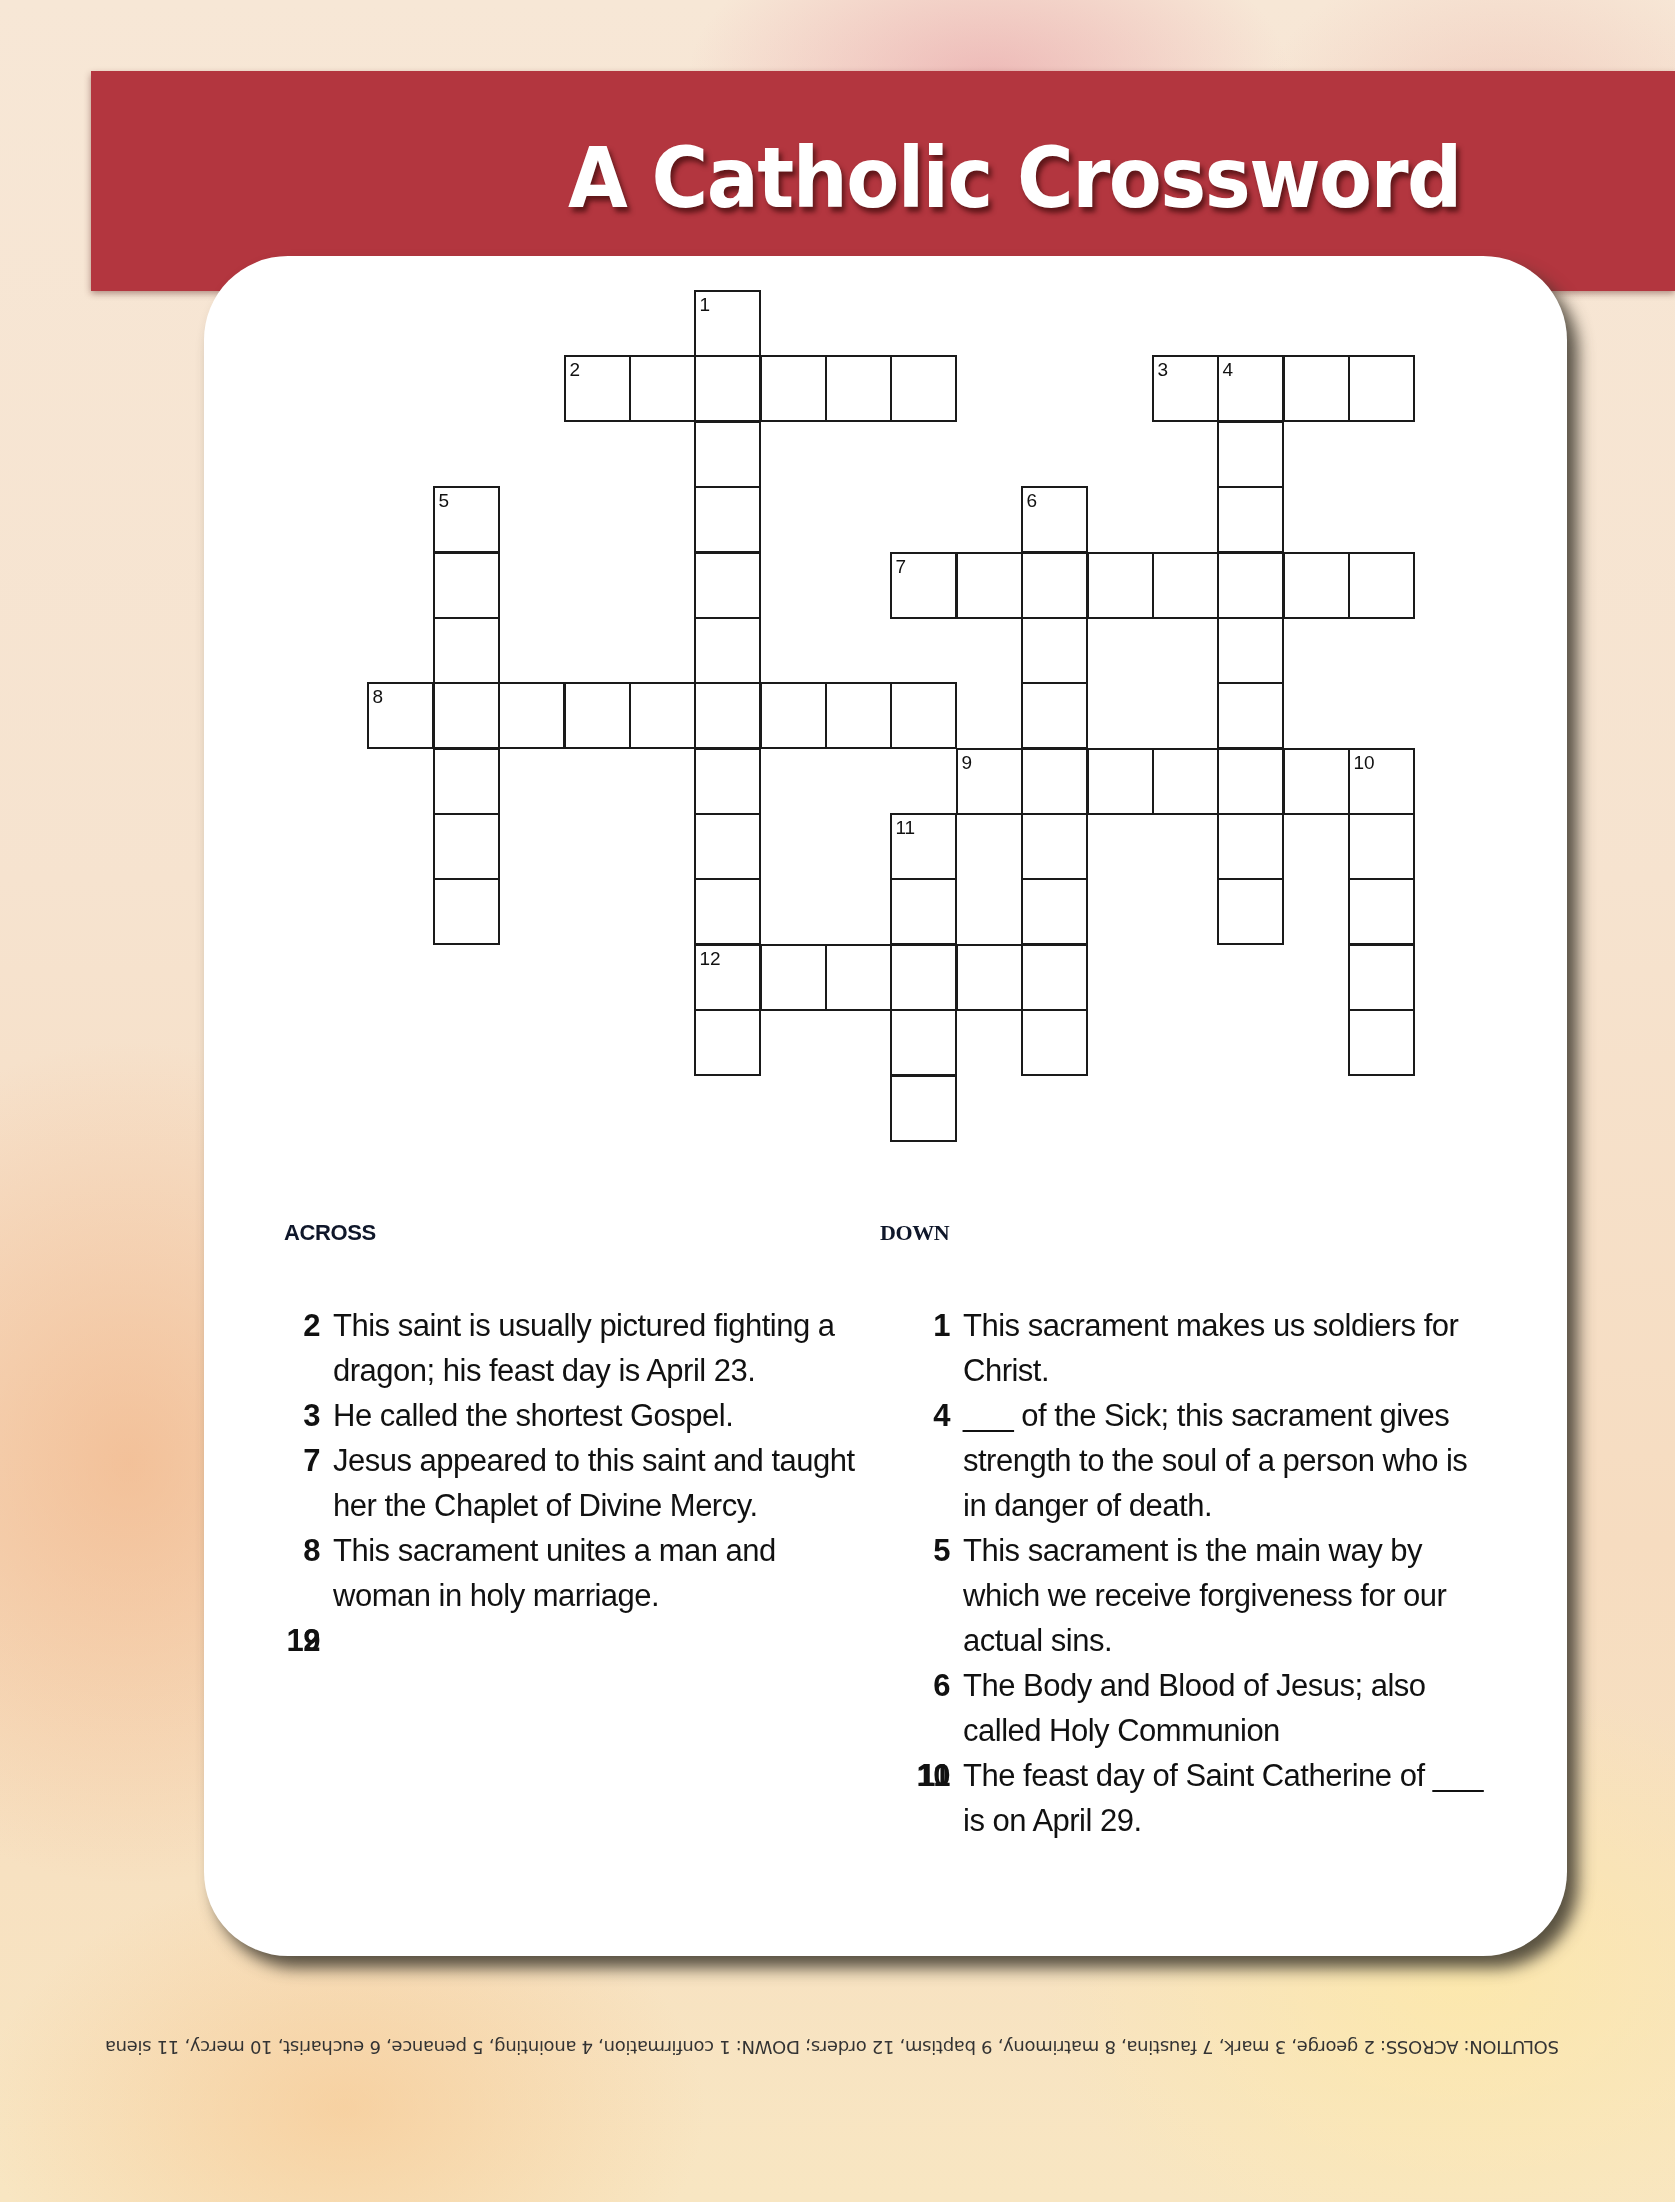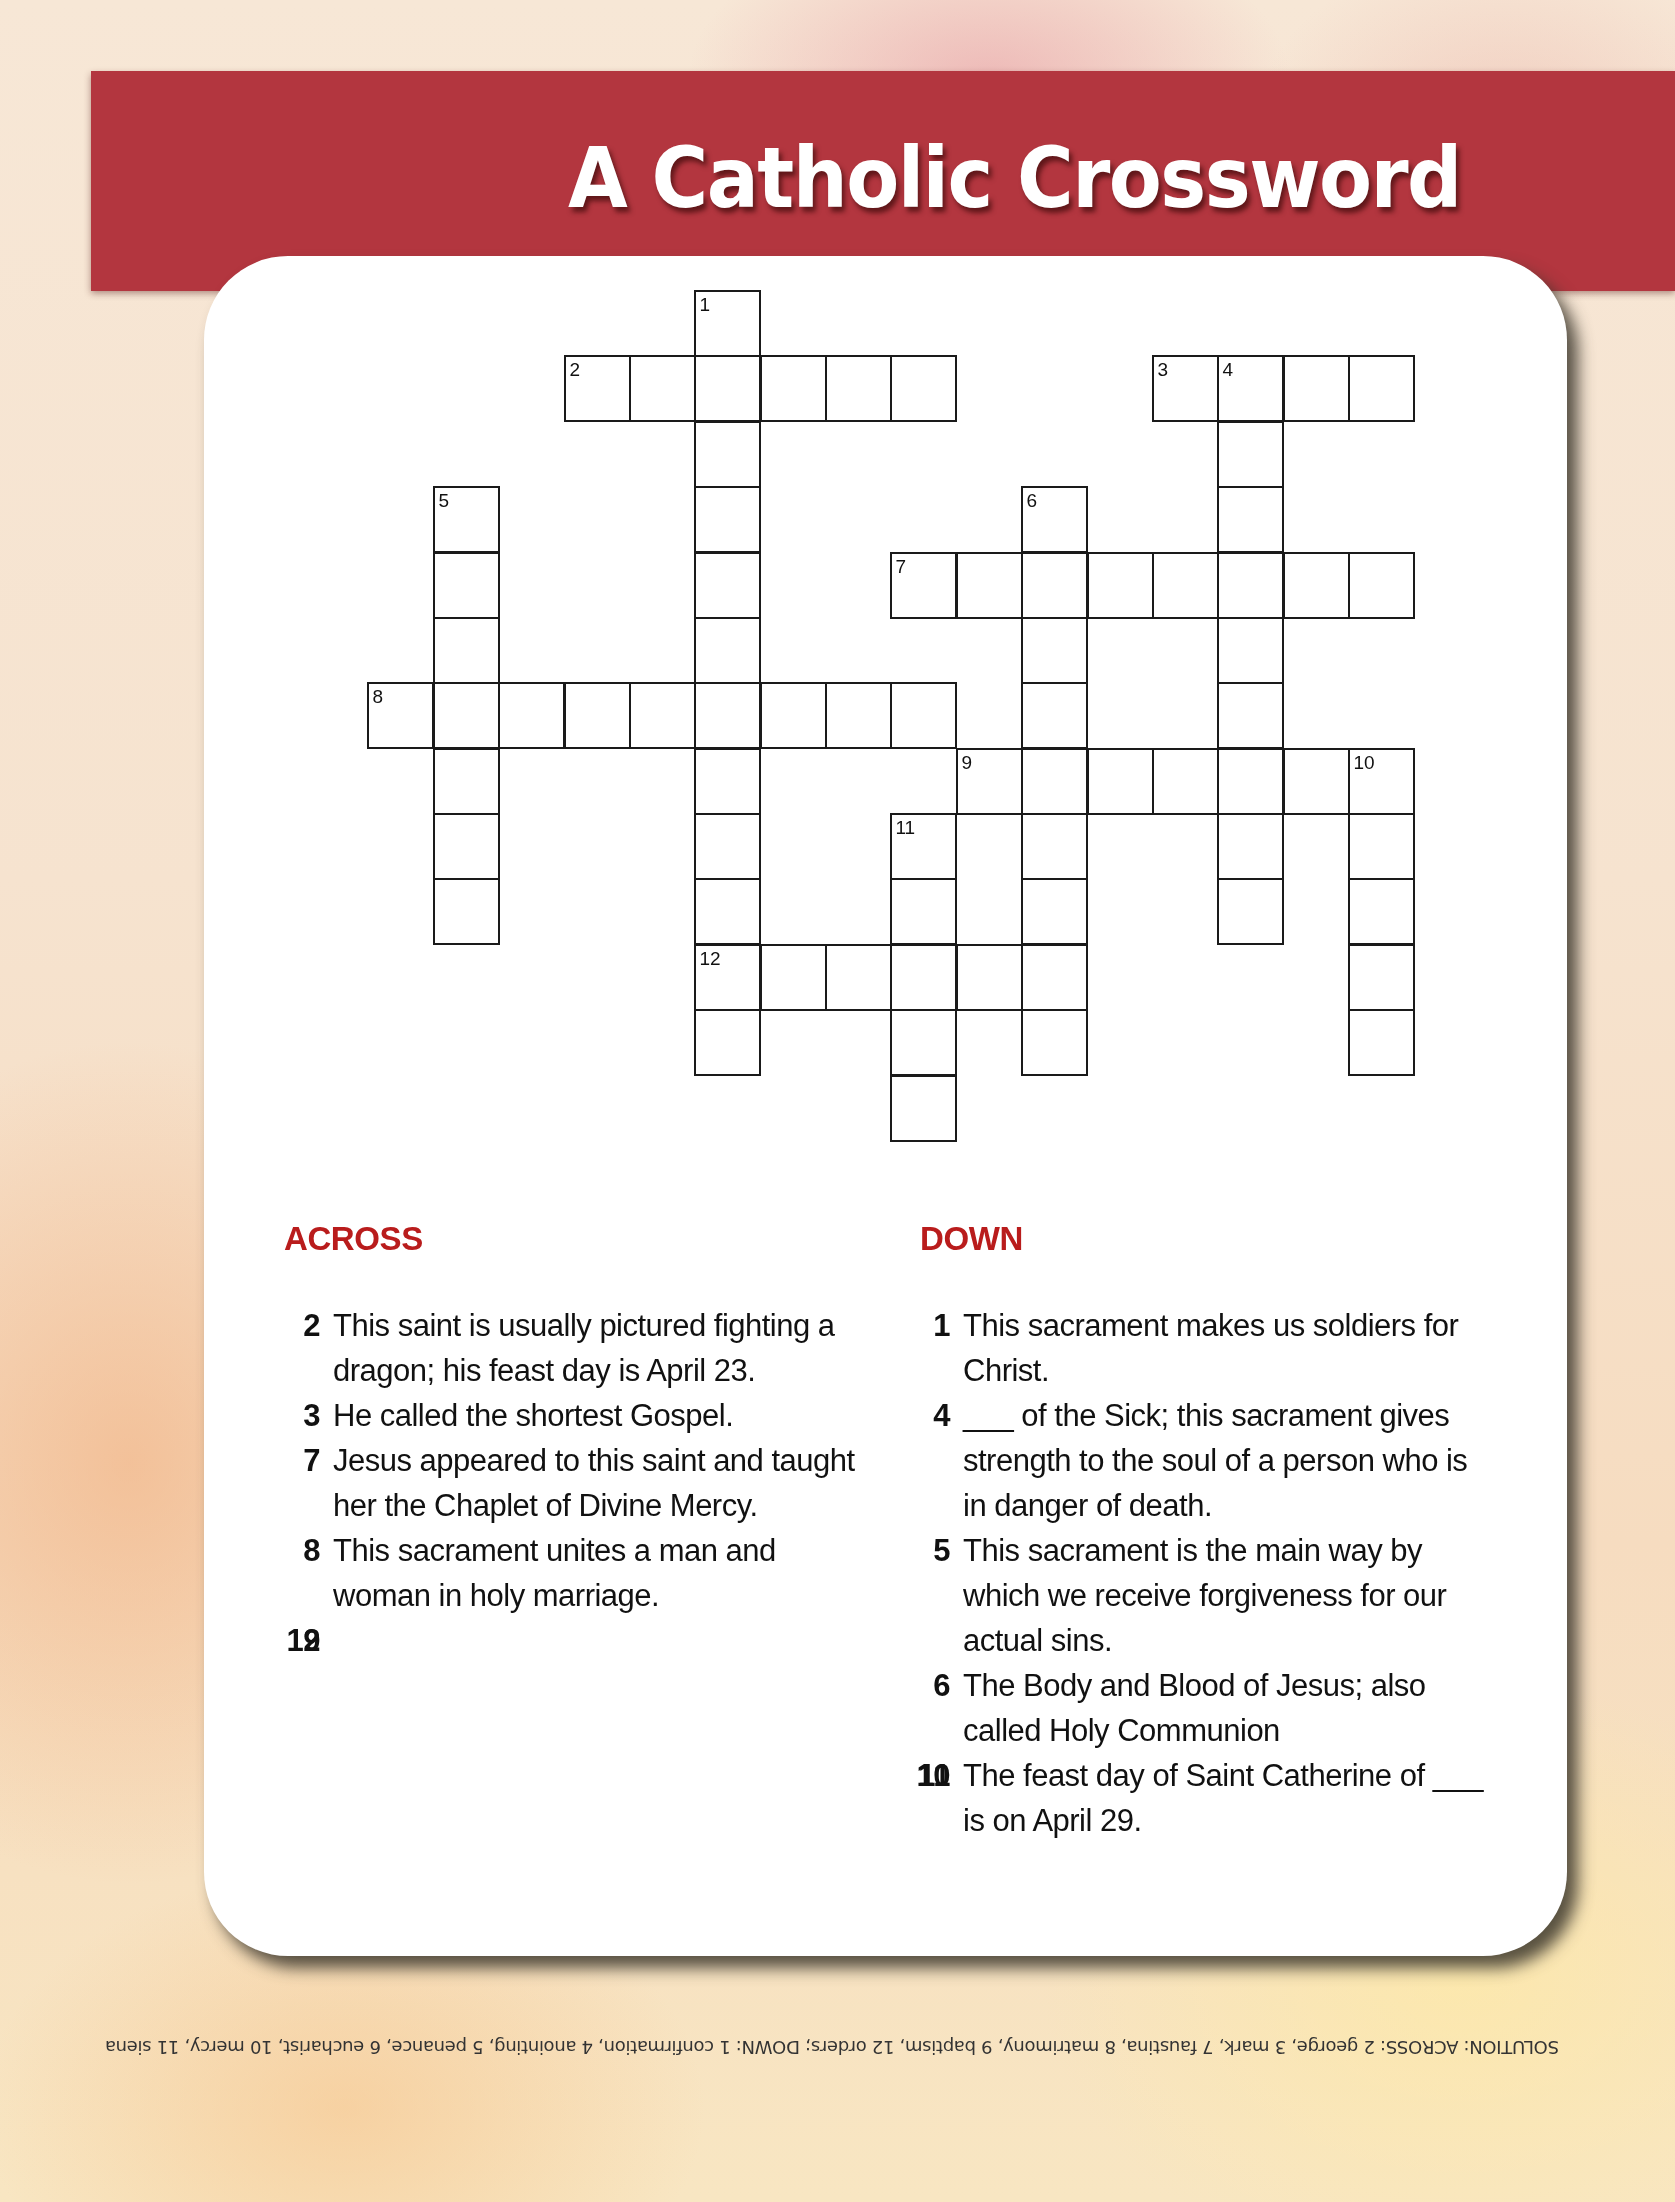--- a/index.html
+++ b/index.html
@@ -34,21 +34,21 @@
   .grid { position:absolute; left:0; top:0; width:1675px; height:1205px; }
   .cell {
     position:absolute; width:65px; height:65px; box-sizing:border-box;
     border:2.2px solid #1a1a1a; background:#fff;
   }
   .cell .num {
     position:absolute; left:3.4px; top:1.7px; font-size:19px; color:#111;
     font-family:"Liberation Sans", sans-serif;
   }
   .clue-head {
-    position:absolute; font-weight:bold; font-size:33px; color:#b91c1c;
+    position:absolute; font-weight:bold; font-size:22px; color:#0f172a;
     letter-spacing:-0.4px;
   }
   .clues { position:absolute; width:559px; }
   .clue { position:relative; padding-left:58px; font-size:31px; line-height:45px; color:#111; letter-spacing:-0.5px; }
   .clue .cnum { position:absolute; left:0; width:45px; text-align:right; font-weight:bold; }
   .solution {
     position:absolute; left:206px; top:2037px; width:1353px;
     font-size:18px; color:#333; white-space:nowrap;
     transform:rotate(180deg); text-align:left;
     font-family:"DejaVu Sans", sans-serif; letter-spacing:-0.3px;
@@ -167,21 +167,21 @@
 <div class="clue-head" style="left:284px; top:1220px;">ACROSS</div>
 <div class="clues" id="across-list" style="left:275px; top:1303px; width:585px;">
     <div class="clue"><span class="cnum">2</span><span>This saint is usually pictured fighting a dragon; his feast day is April 23.</span></div>
     <div class="clue"><span class="cnum">3</span><span>He called the shortest Gospel.</span></div>
     <div class="clue"><span class="cnum">7</span><span>Jesus appeared to this saint and taught her the Chaplet of Divine Mercy.</span></div>
     <div class="clue"><span class="cnum">8</span><span>This sacrament unites a man and woman in holy marriage.</span></div>
     <div class="clue"><span class="cnum">9</span></div>
     <div class="clue"><span class="cnum">12</span></div>
   </div>
 
-<div class="clue-head" style="left:920px; top:1220px;">DOWN</div>
+<div class="clue-head" style="left:880px; top:1220px;font-family:Liberation Serif, serif;">DOWN</div>
 <div class="clues" id="down-list" style="left:905px; top:1303px; width:585px;">
     <div class="clue"><span class="cnum">1</span><span>This sacrament makes us soldiers for Christ.</span></div>
     <div class="clue"><span class="cnum">4</span><span>___ of the Sick; this sacrament gives strength to the soul of a person who is in danger of death.</span></div>
     <div class="clue"><span class="cnum">5</span><span>This sacrament is the main way by which we receive forgiveness for our actual sins.</span></div>
     <div class="clue"><span class="cnum">6</span><span>The Body and Blood of Jesus; also called Holy Communion</span></div>
     <div class="clue"><span class="cnum">10</span></div>
     <div class="clue"><span class="cnum">11</span><span>The feast day of Saint Catherine of ___ is on April 29.</span></div>
   </div>
 
 <div class="solution">SOLUTION:  ACROSS:  2 george, 3 mark, 7 faustina, 8 matrimony, 9 baptism, 12 orders;  DOWN:  1 confirmation, 4 anointing, 5 penance, 6 eucharist, 10 mercy, 11 siena</div>

